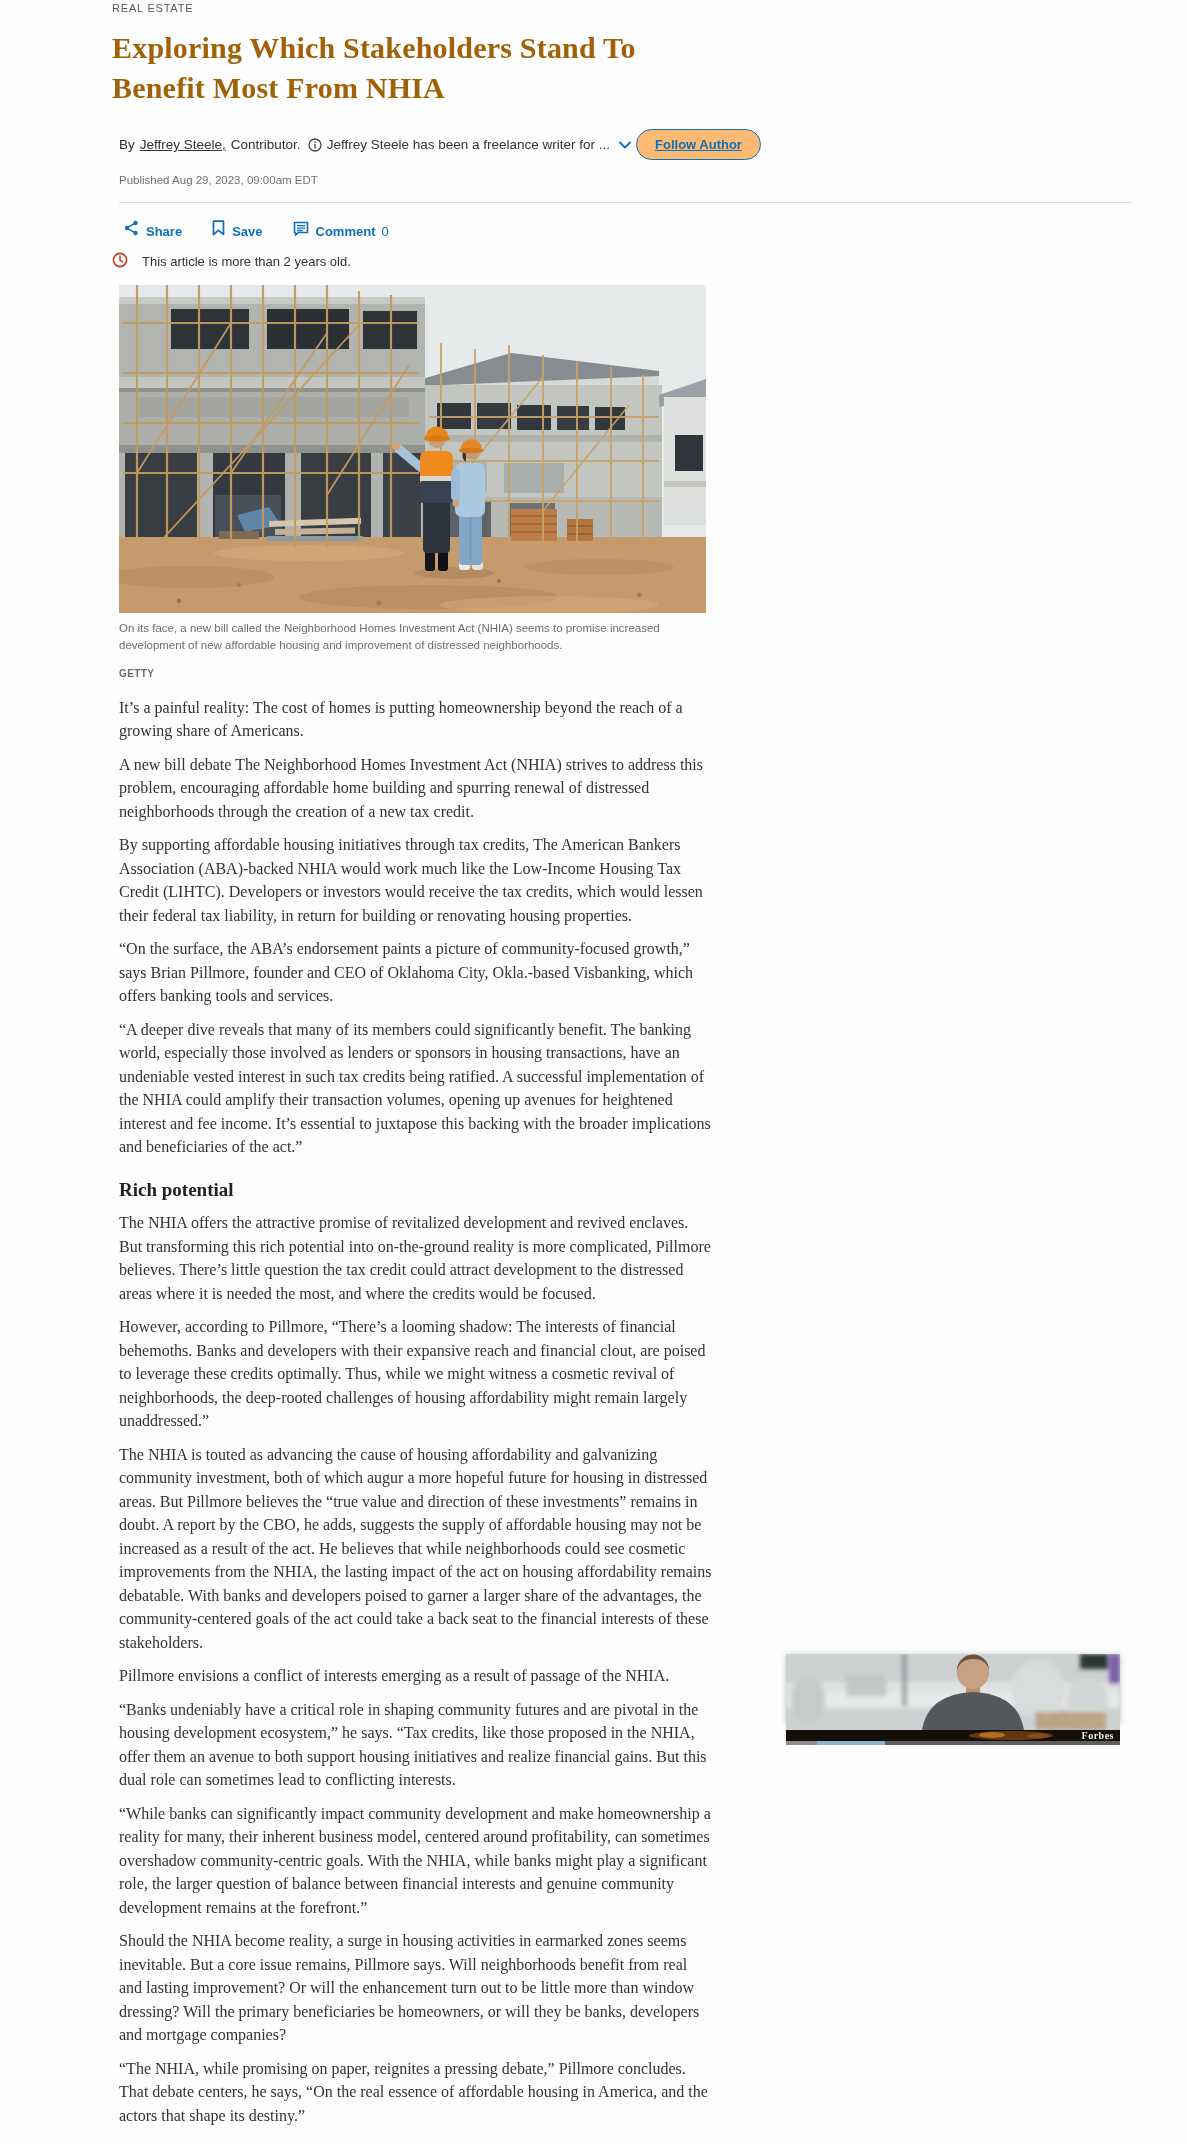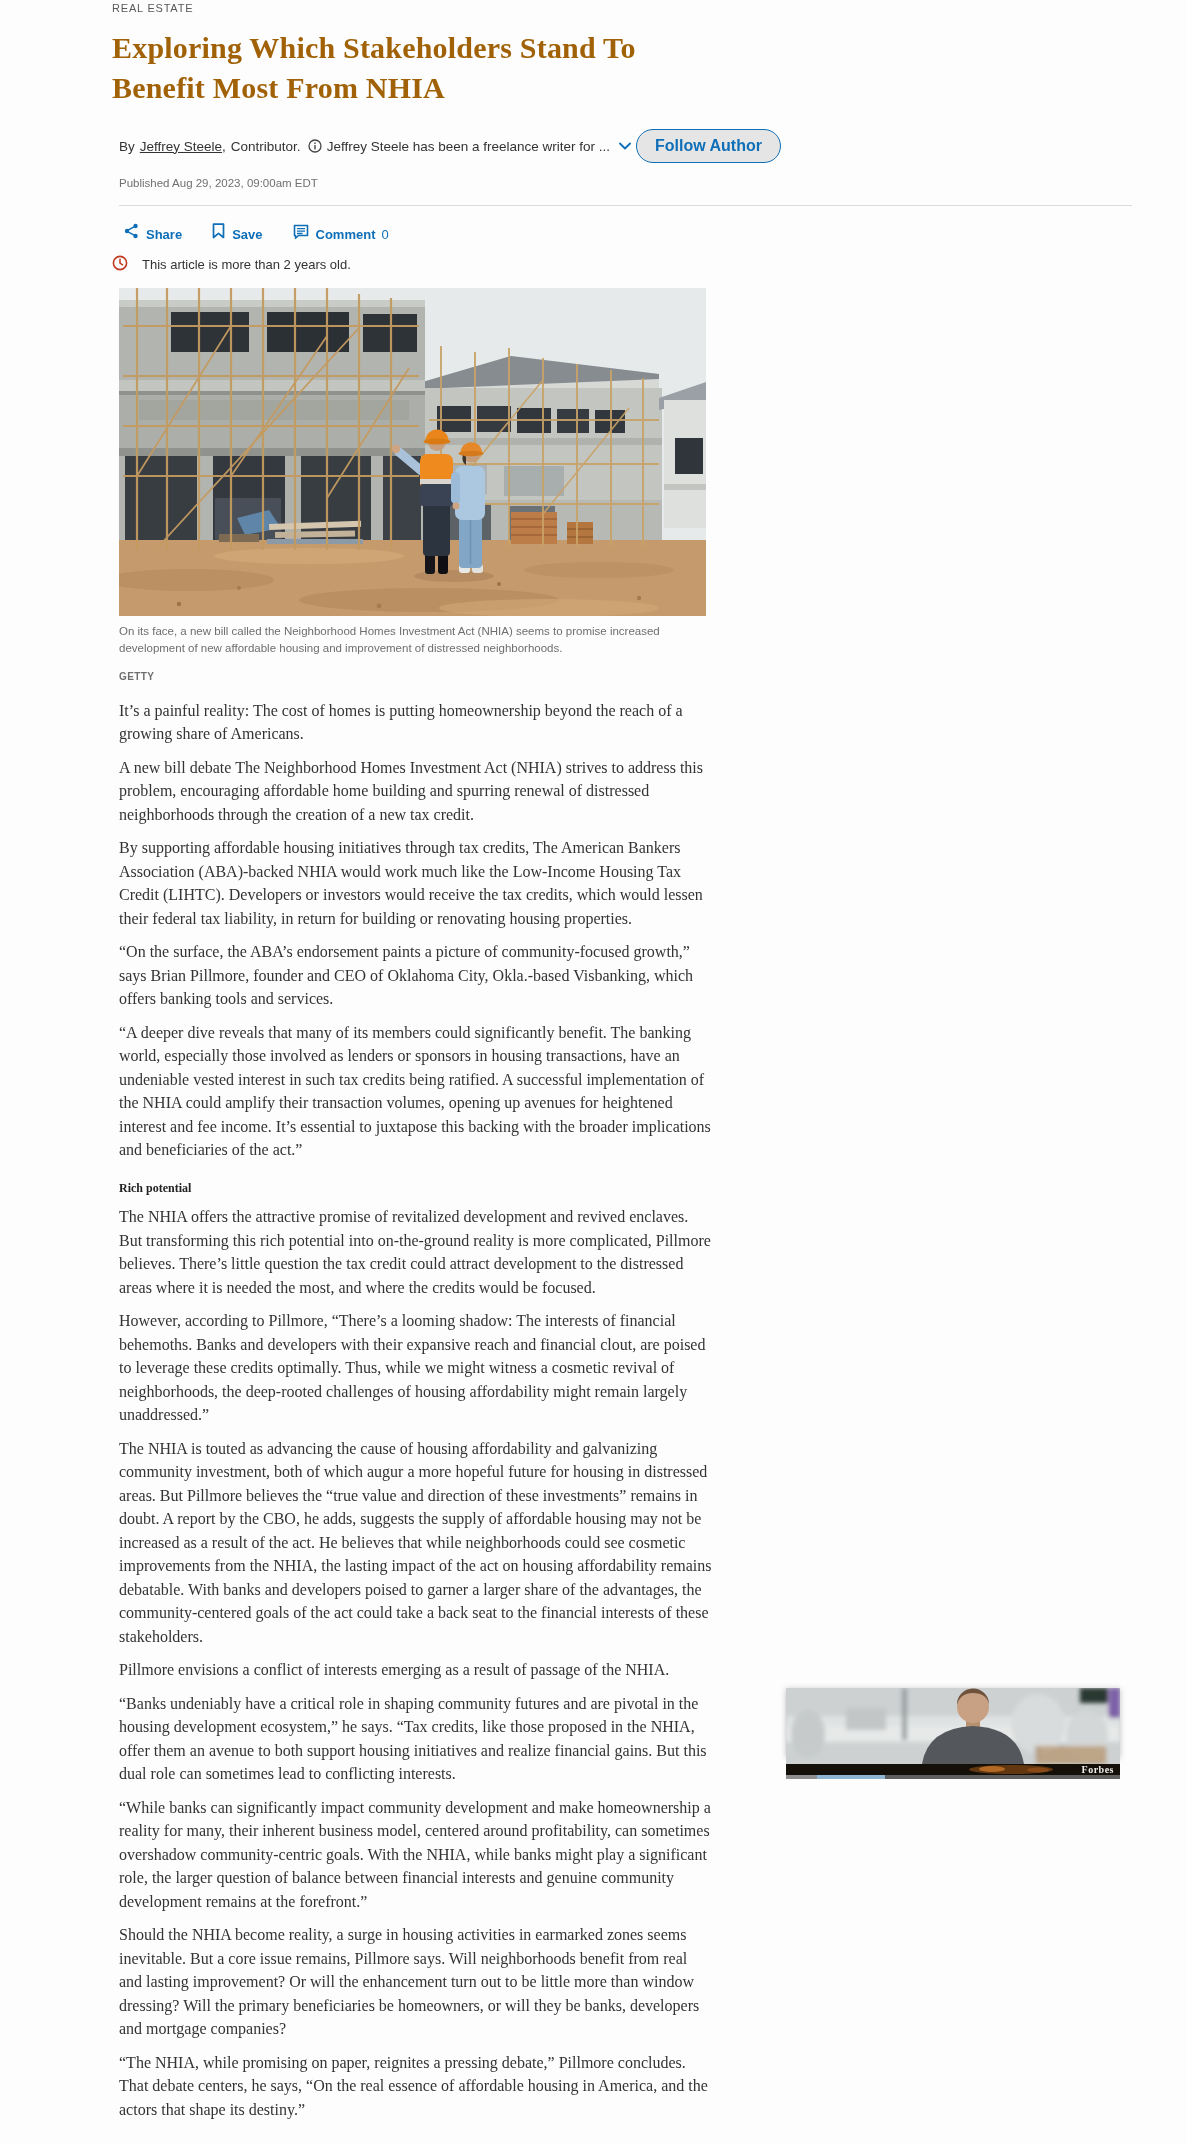--- a/index.html
+++ b/index.html
@@ -10,43 +10,43 @@
   .kicker{margin-left:-7px;padding-top:2px;font-size:11px;letter-spacing:.8px;color:#58595b;}
   h1.headline{margin:14px 0 0 -7px;width:610px;font-family:"Liberation Serif","DejaVu Serif",serif;
     font-weight:700;font-size:30px;line-height:1.32;color:#a16207;letter-spacing:.2px;}
 
   .byline-row{margin-top:22px;width:588px;display:flex;align-items:center;gap:5px;font-size:13.5px;color:#333;white-space:nowrap;}
   .author-link{color:#333;text-decoration:underline;cursor:pointer;}
   .byline-sep{margin-right:2px;}
   .info-icon{display:inline-flex;flex:0 0 auto;}
   .bio-teaser{color:#333;}
   .chev{display:inline-flex;margin-left:4px;cursor:pointer;}
-  .follow-btn{margin-left:auto;border:1.5px solid #0e6fb8;color:#0e6fb8;background:#e5e5e5;
-    border-radius:18px;padding:7px 18px;font-size:16px;font-weight:700;cursor:pointer;font-family:inherit;}
+  .follow-btn{margin-left:auto;border:1.5px solid #0e6fb8;color:#0e6fb8;background:#fdba74;
+    border-radius:18px;padding:7px 18px;font-size:13px;font-weight:700;cursor:pointer;font-family:inherit;text-decoration:underline;}
 
   .published{margin-top:14px;font-size:11.5px;color:#6f7072;}
   .divider{margin-top:16px;width:1013px;height:1px;background:#dcdcdc;}
 
   .actions{margin-top:17px;margin-left:5px;display:flex;align-items:center;gap:30px;}
   .action{display:flex;align-items:flex-end;gap:7px;color:#0e6fb8;font-size:13px;font-weight:700;cursor:pointer;}
   .action .cnt{font-weight:400;margin-left:-1px;}
 
   .notice{margin-top:13px;margin-left:-7px;display:flex;align-items:center;gap:14px;font-size:13px;color:#333;}
 
   figure.hero{margin:14px 0 0;width:632px;}
   .hero-art{display:block;}
   figcaption{margin-top:7px;width:570px;font-size:11.5px;line-height:1.5;color:#6e6e6e;}
   .credit{margin-top:13px;font-size:10px;font-weight:700;letter-spacing:.4px;color:#6e6e6e;}
 
   .article{margin-top:17px;width:594px;font-family:"Liberation Serif","DejaVu Serif",serif;
     font-size:16px;line-height:23.5px;color:#333;}
   .article p{margin:0 0 10px;}
-  .article h2{margin:19px 0 9px;font-size:12px;line-height:1.3;color:#222;font-weight:700;}
-
-  .video-player{position:absolute;left:786px;top:1688px;width:334px;height:69px;cursor:pointer;
+  .article h2{margin:19px 0 9px;font-size:19px;line-height:1.3;color:#222;font-weight:700;}
+
+  .video-player{position:absolute;left:786px;top:1654px;width:334px;height:69px;cursor:pointer;
     box-shadow:0 1px 6px rgba(0,0,0,.25);background:#c4b5fd;}
   .video-player svg{display:block;}
 </style>
 </head>
 <body>
 
 <div class="page">
   <div class="col">
 
     <div class="kicker">REAL ESTATE</div>

